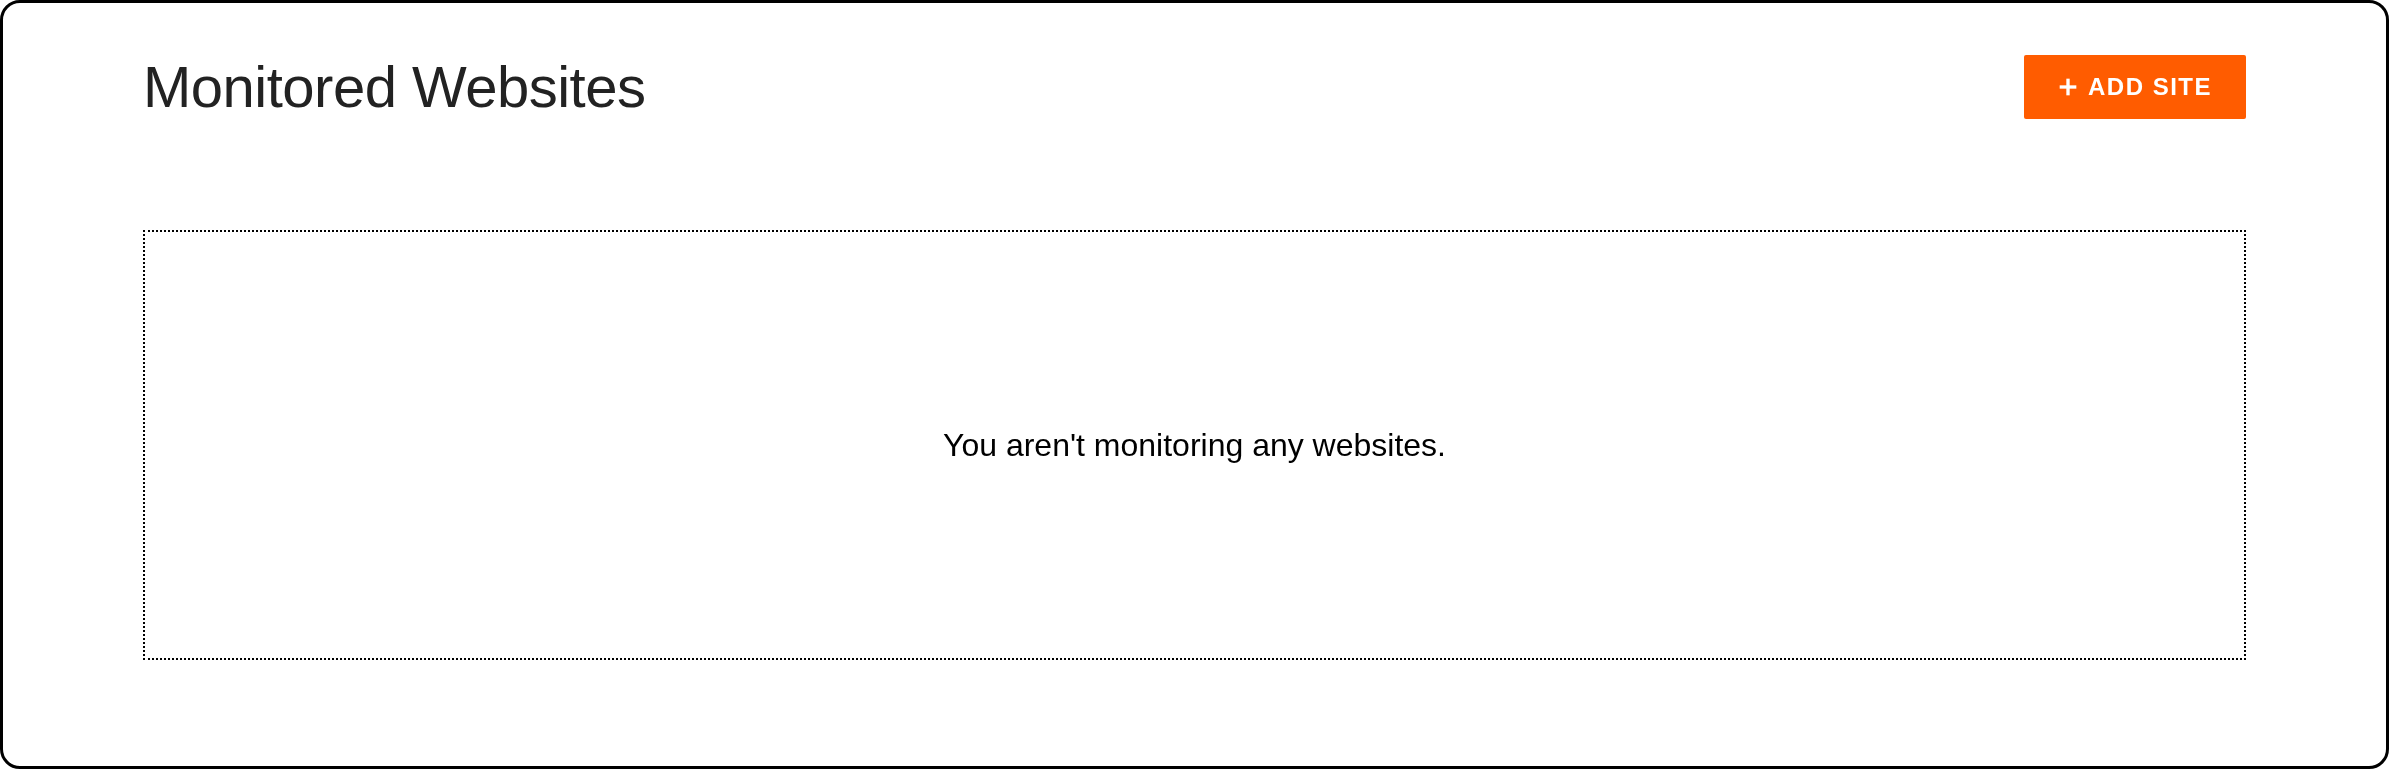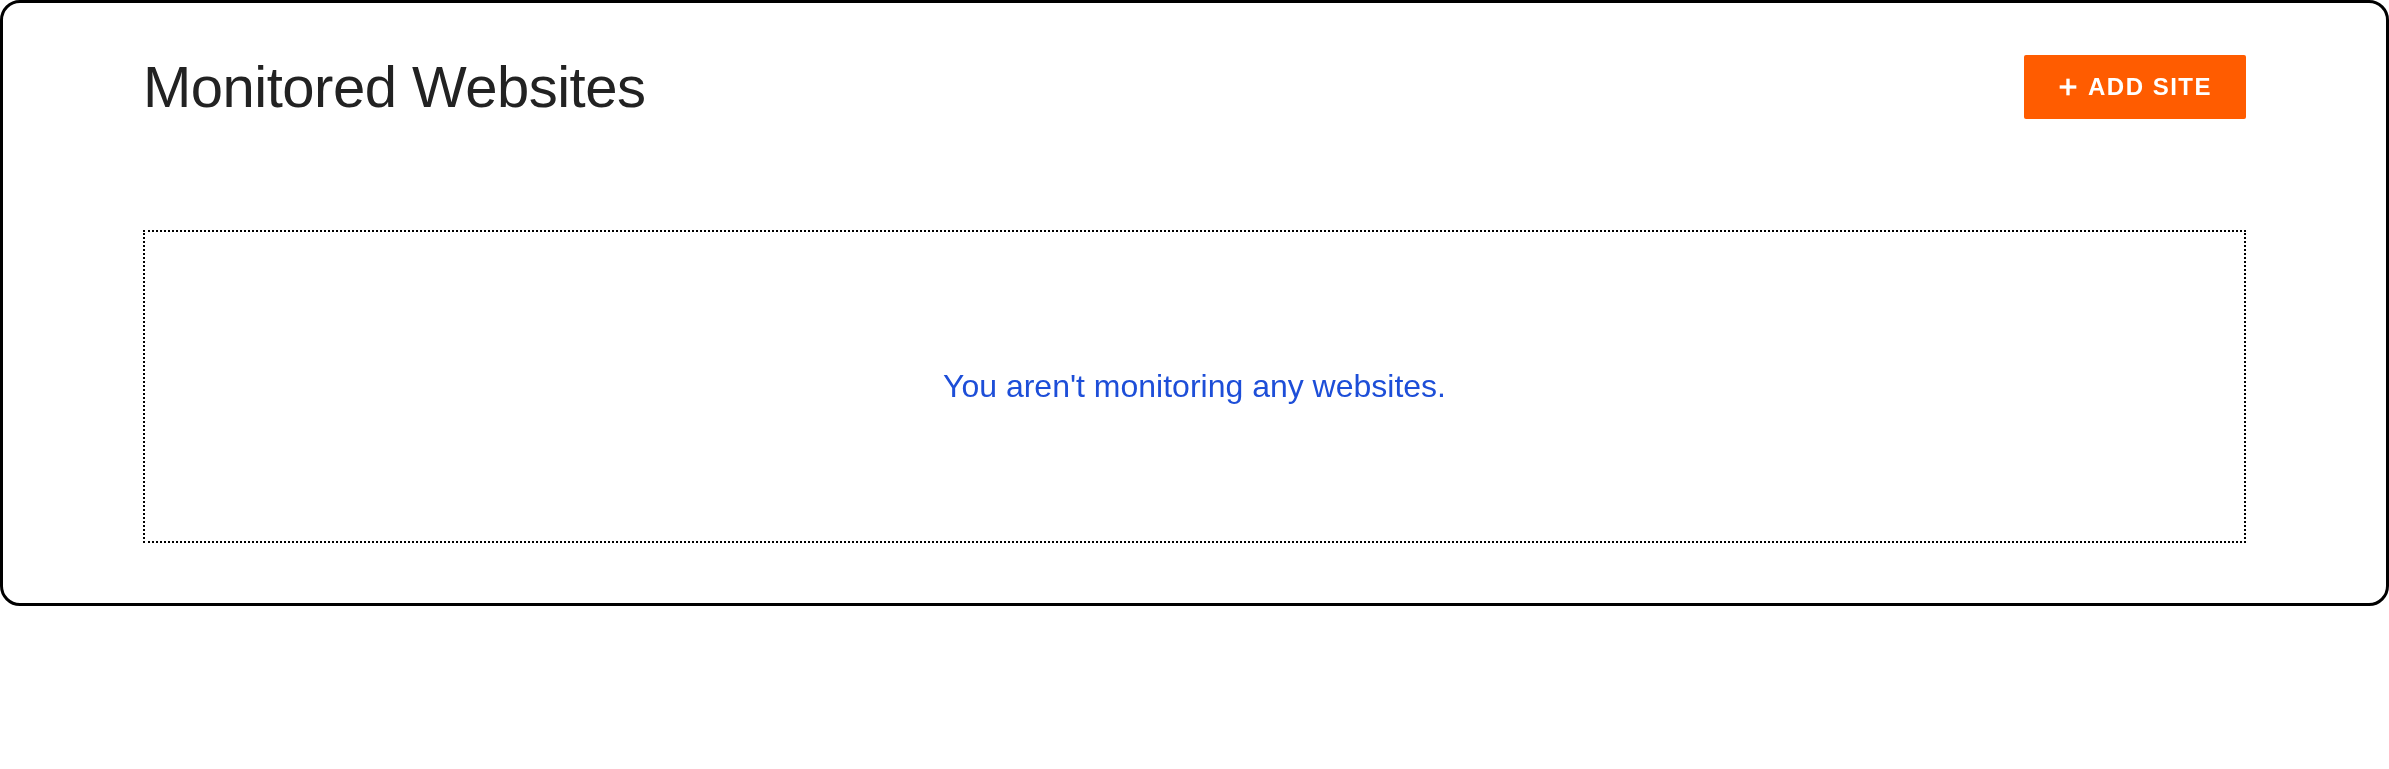--- a/index.html
+++ b/index.html
@@ -9,21 +9,21 @@
     }
     body {
       font-family: -apple-system, BlinkMacSystemFont, "Segoe UI", Helvetica, Arial, sans-serif;
       background: #ffffff;
       padding: 0;
       width: 2389px;
       height: 769px;
     }
     .card {
       width: 2389px;
-      height: 606px;
+      height: 769px;
       border: 3px solid #000000;
       border-radius: 20px;
       background: #ffffff;
       padding: 50px 140px 60px 140px;
       display: flex;
       flex-direction: column;
       position: relative;
     }
     .header-row {
       display: flex;
@@ -65,21 +65,21 @@
       width: 100%;
       height: 430px;
       display: flex;
       flex-direction: column;
       align-items: center;
       justify-content: center;
       gap: 4px;
     }
     .empty-line1 {
       font-size: 32px;
-      color: #1d4ed8;
+      color: #000000;
       font-weight: 400;
     }
     .empty-line2 {
       font-size: 32px;
       color: #333333;
       font-weight: 400;
     }
     .empty-line2-prefix {
       font-weight: 400;
     }

